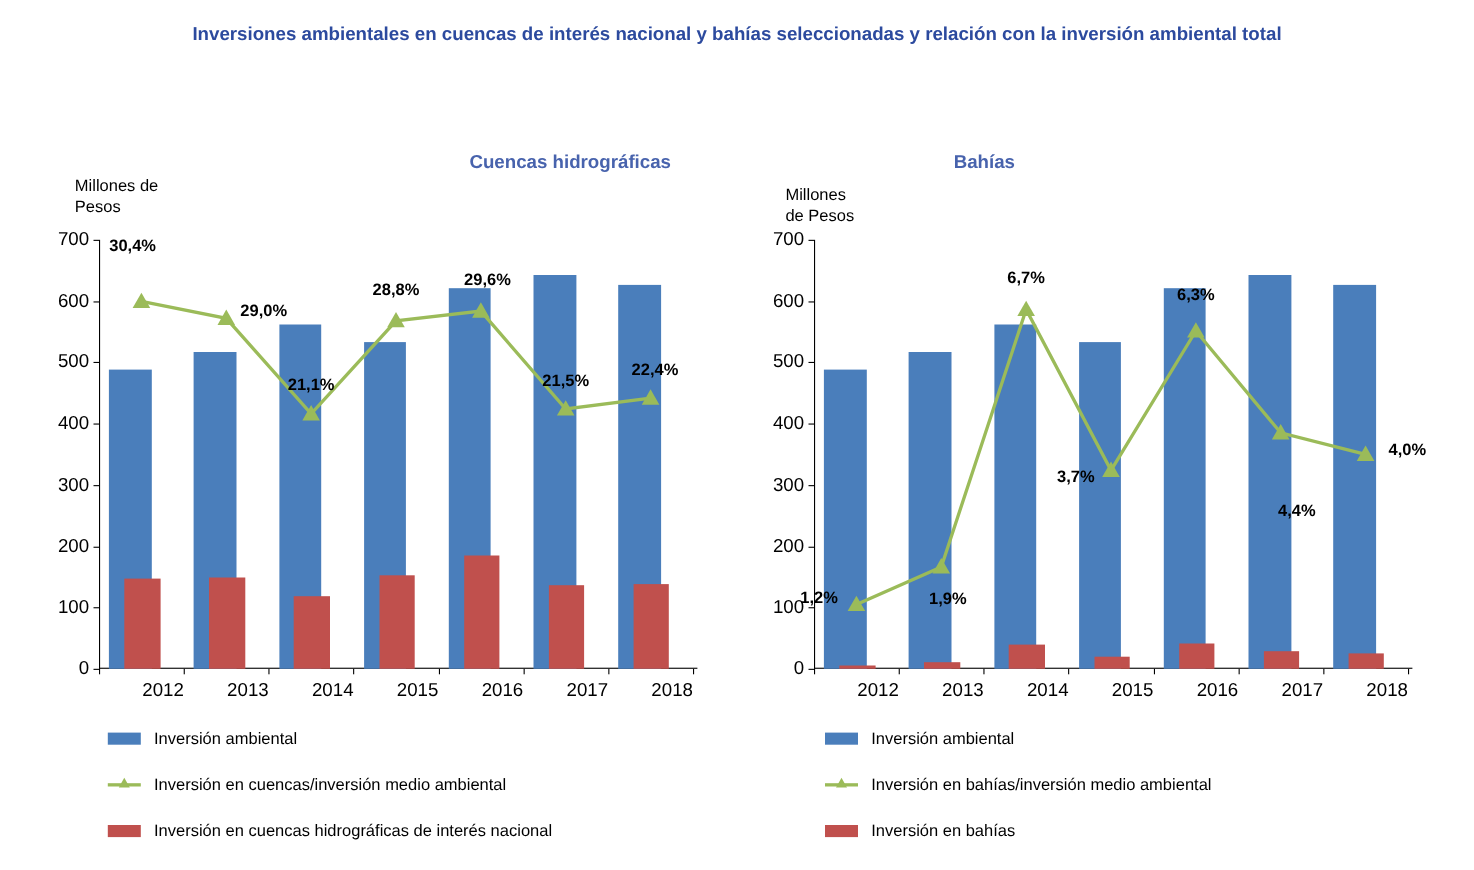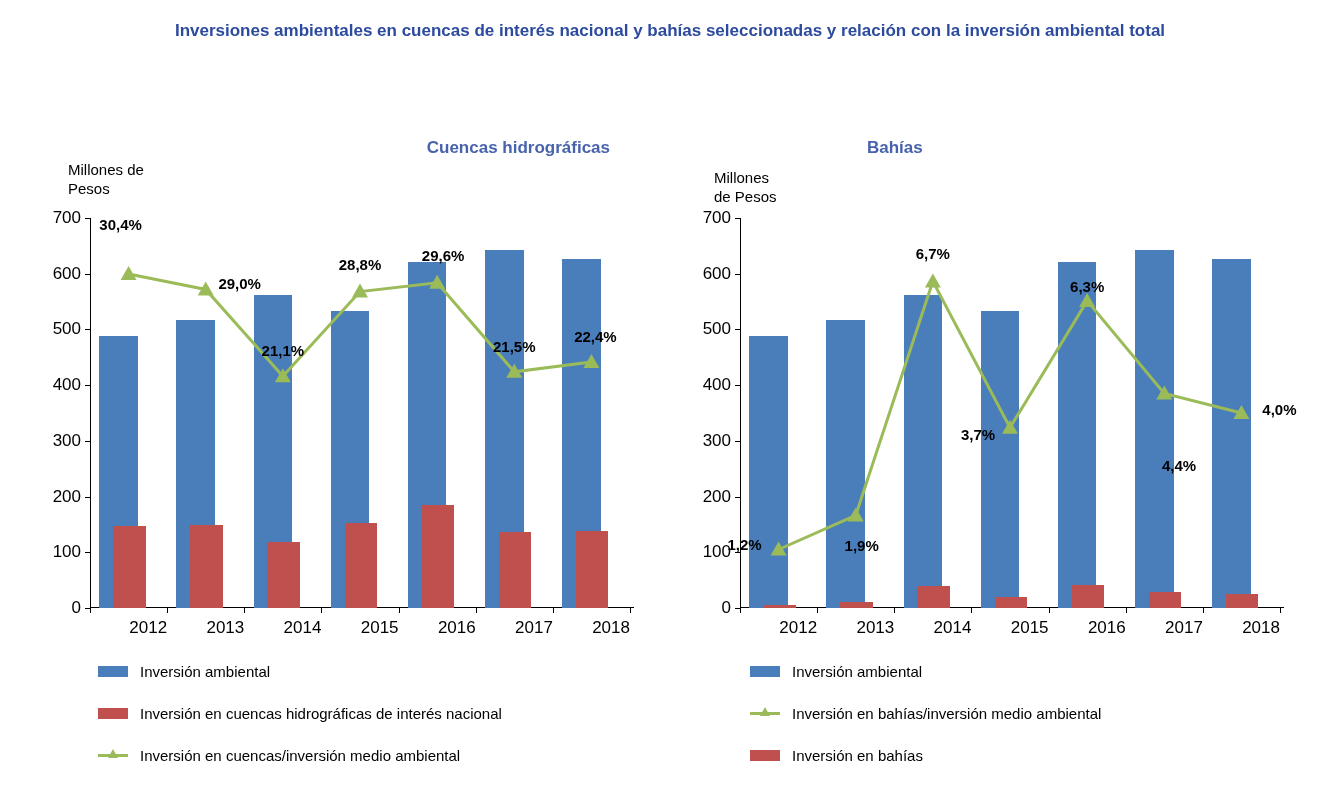--- a/index.html
+++ b/index.html
@@ -287,26 +287,26 @@
         <div class="pct-label" style="left: 353.143px; top: 36.8169px;">29,6%</div>
         <div class="pct-label" style="left: 424.286px; top: 127.803px;">21,5%</div>
         <div class="pct-label" style="left: 505.429px; top: 117.915px;">22,4%</div>
       </div>
     <div class="legend">
       <div class="legend-row">
         <span class="swatch sw-blue"></span>
         <span>Inversión ambiental</span>
       </div>
       <div class="legend-row">
+        <span class="sw-line"></span>
+        <span>Inversión en cuencas/inversión medio ambiental</span>
+      </div>
+      <div class="legend-row">
         <span class="swatch sw-red"></span>
         <span>Inversión en cuencas hidrográficas de interés nacional</span>
-      </div>
-      <div class="legend-row">
-        <span class="sw-line"></span>
-        <span>Inversión en cuencas/inversión medio ambiental</span>
       </div>
     </div>
   </div>
 
   <div class="panel panel-right">
     <div class="panel-title">Bahías</div>
     <div class="axis-label">Millones
 de Pesos</div>
     <div class="plot" id="plot1">
       <div class="axis-line-y"></div>
@@ -377,21 +377,21 @@
           <polygon points="192.85714285714283,55.375 184.85714285714283,69.375 200.85714285714283,69.375" fill="#9bbb59"></polygon>
           <polygon points="270,201.625 262,215.625 278,215.625" fill="#9bbb59"></polygon>
           <polygon points="347.1428571428571,74.875 339.1428571428571,88.875 355.1428571428571,88.875" fill="#9bbb59"></polygon>
           <polygon points="424.2857142857142,167.49999999999997 416.2857142857142,181.49999999999997 432.2857142857142,181.49999999999997" fill="#9bbb59"></polygon>
           <polygon points="501.4285714285714,187 493.4285714285714,201 509.4285714285714,201" fill="#9bbb59"></polygon>
         </svg>
         <div class="pct-label" style="left: 4.57143px; top: 325.5px;">1,2%</div>
         <div class="pct-label" style="left: 121.714px; top: 327.375px;">1,9%</div>
         <div class="pct-label" style="left: 192.857px; top: 35.375px;">6,7%</div>
         <div class="pct-label" style="left: 238px; top: 215.625px;">3,7%</div>
-        <div class="pct-label" style="left: 347.143px; top: 68px;">6,3%</div>
+        <div class="pct-label" style="left: 347.143px; top: 50px;">6,3%</div>
         <div class="pct-label" style="left: 439px; top: 205.5px; margin-top: 41px;">4,4%</div>
         <div class="pct-label" style="left: 539.429px; top: 191px;">4,0%</div>
       </div>
     <div class="legend">
       <div class="legend-row">
         <span class="swatch sw-blue"></span>
         <span>Inversión ambiental</span>
       </div>
       <div class="legend-row">
         <span class="sw-line"></span>

